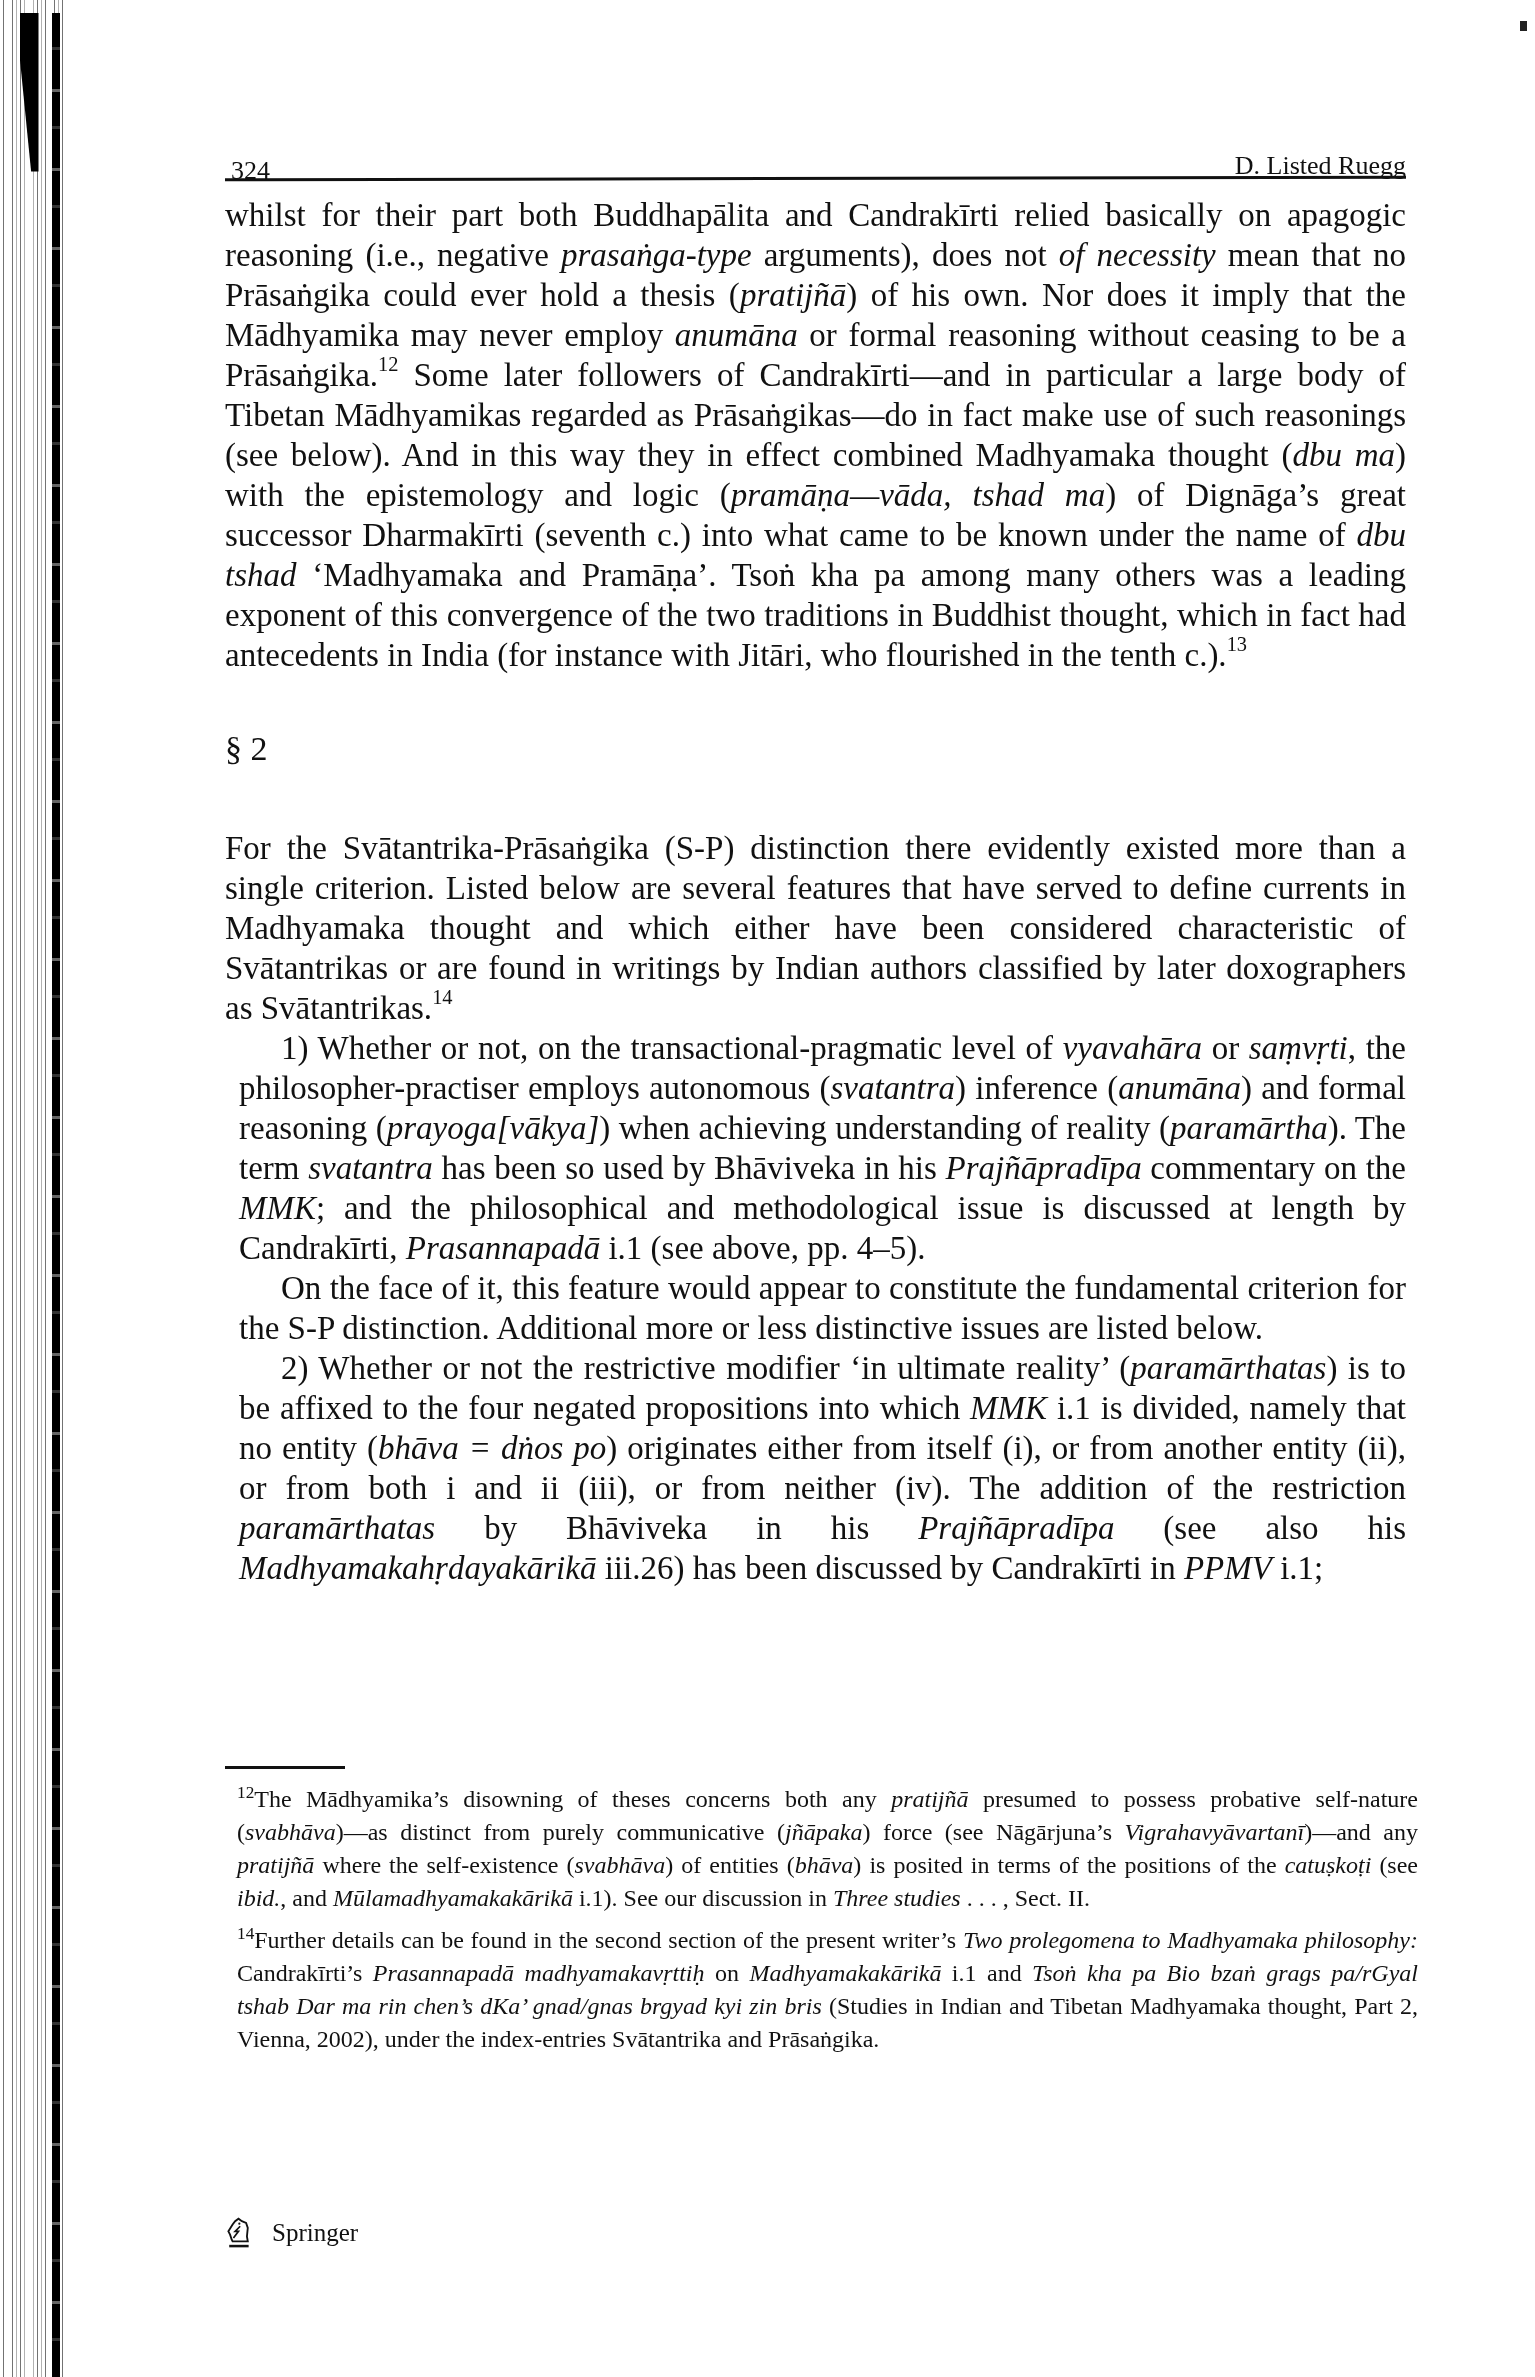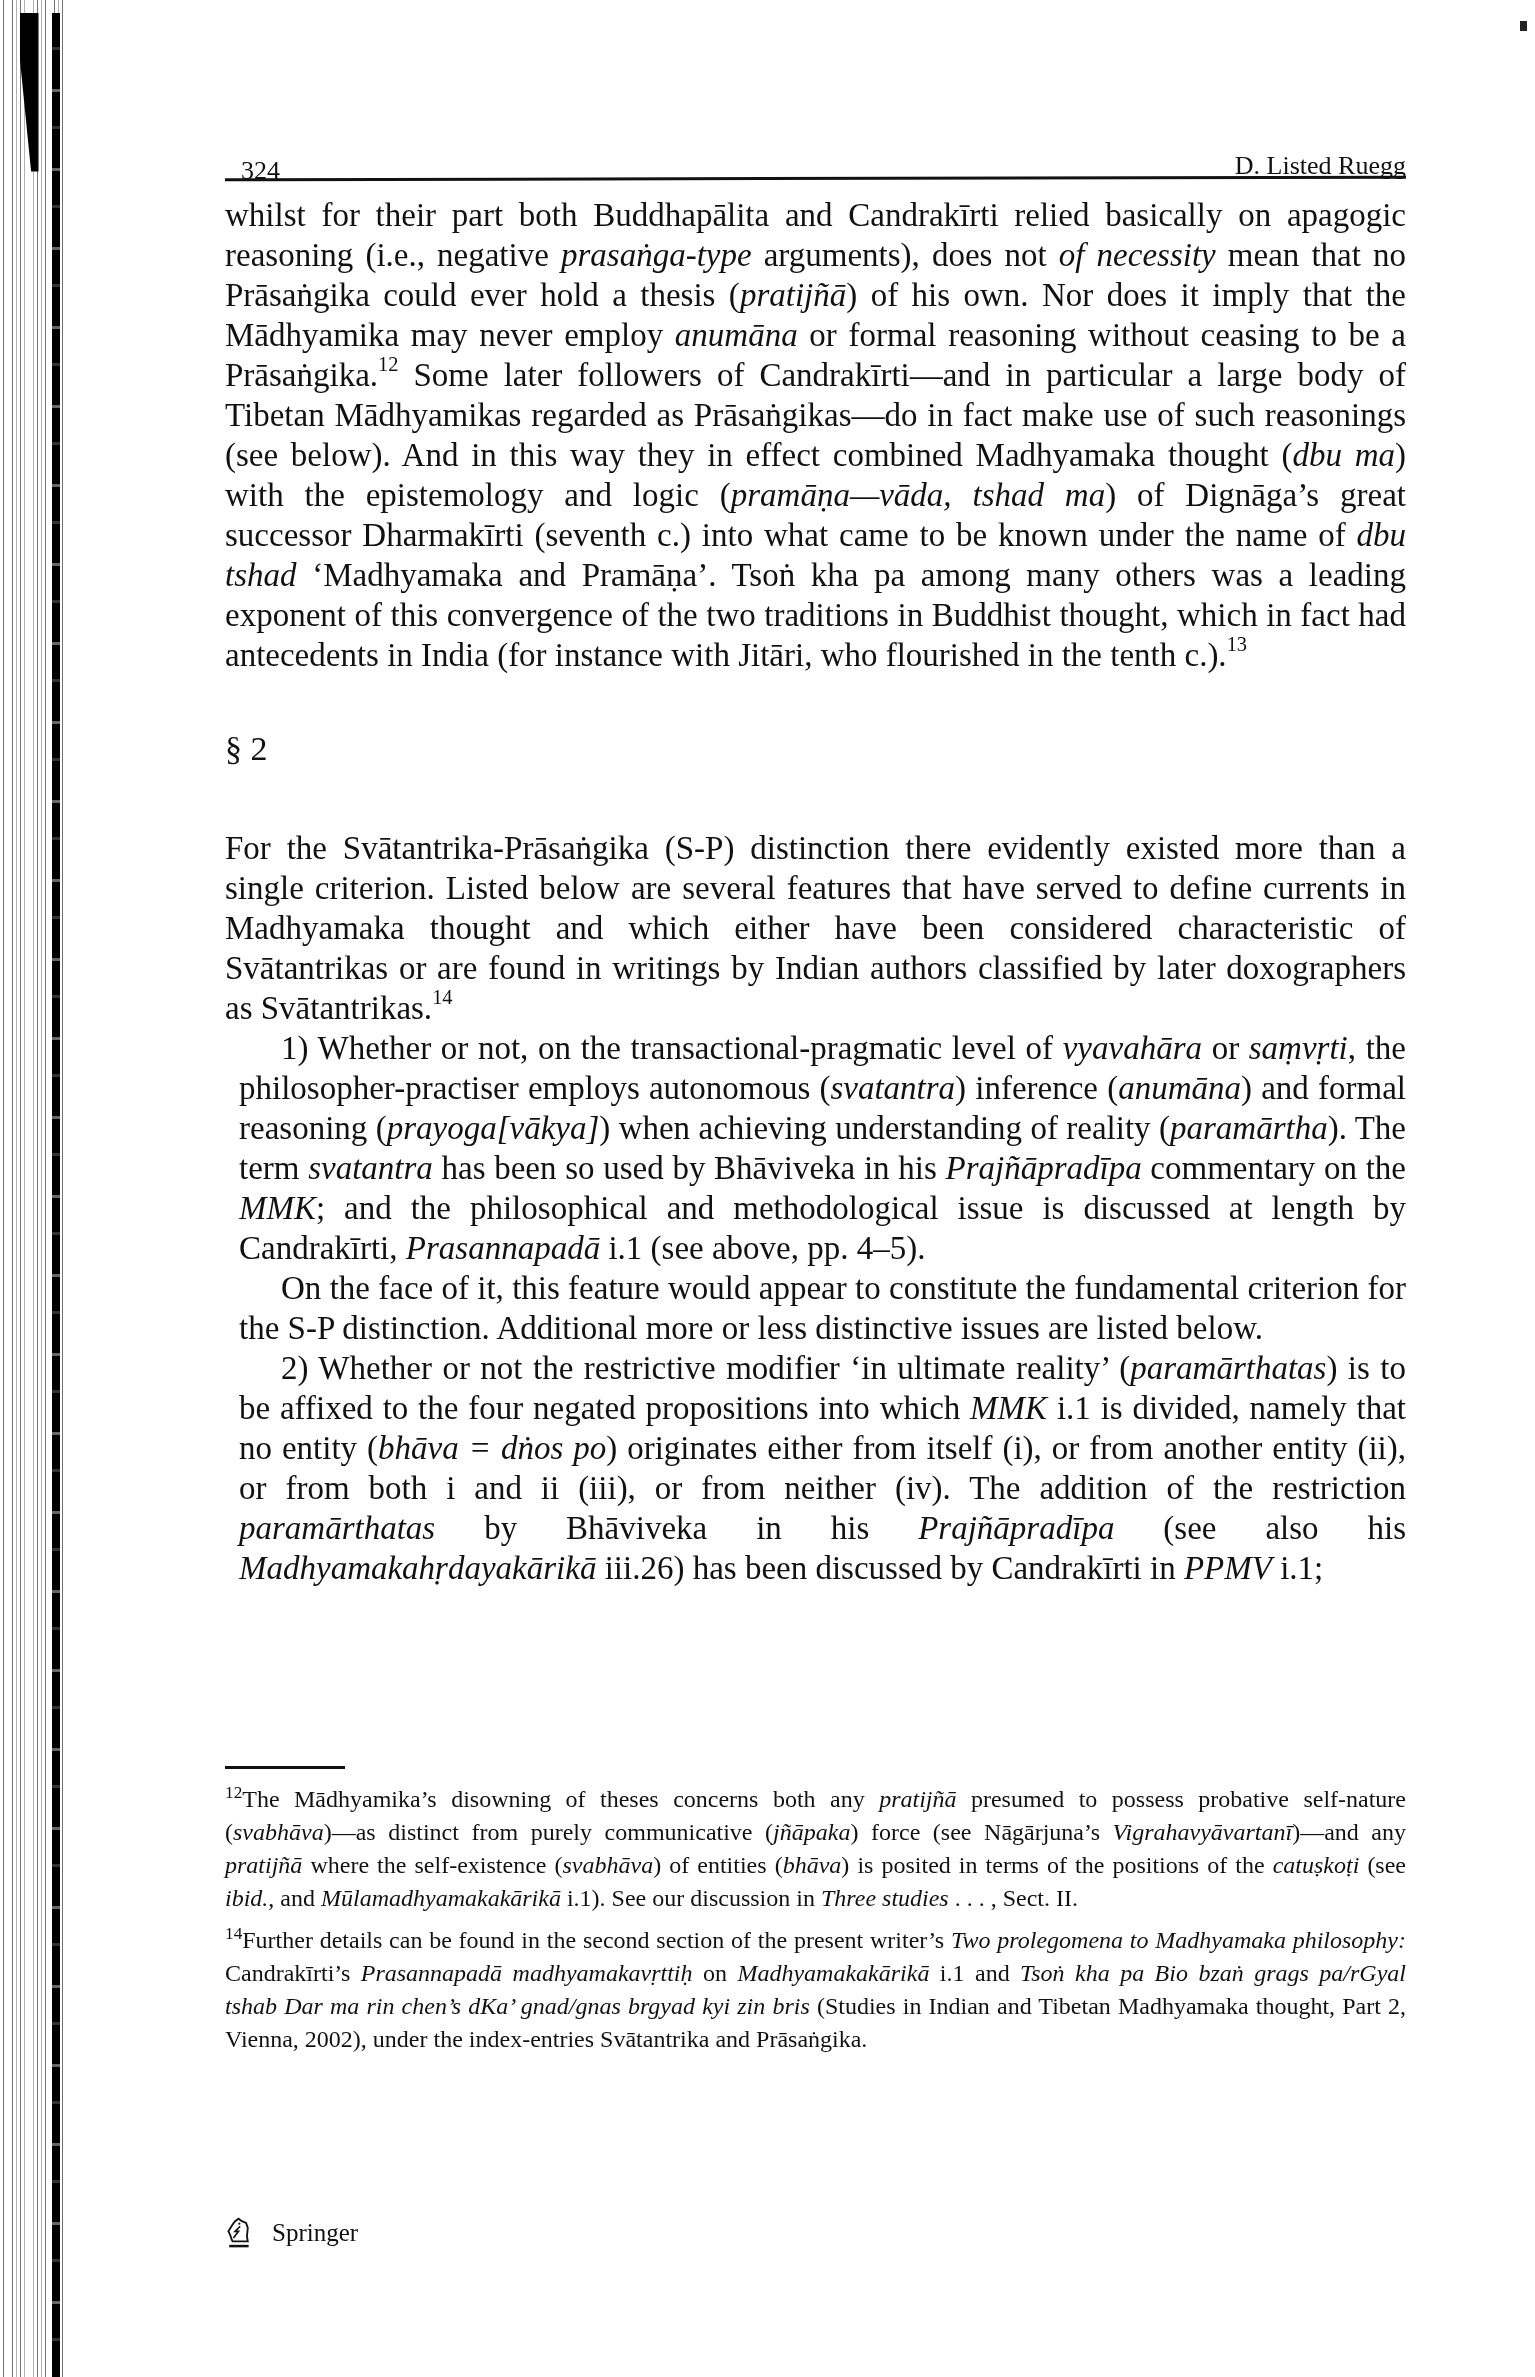--- a/index.html
+++ b/index.html
@@ -20,35 +20,35 @@
   .binding::after {
     content: ""; position: absolute; left: 52px; top: 12.6px; width: 7.6px; height: 2365px;
     background: repeating-linear-gradient(180deg, #000 0 34px, #333 34px 37px, #000 37px 76px, #666 76px 79px);
   }
   .corner-mark { position: absolute; right: 8.4px; top: 21px; width: 6.7px; height: 10px; background: #222; }
   .page { position: absolute; left: 225px; top: 0; width: 1181px; }
   .running-head {
     position: absolute; top: 149px; left: 0; width: 1181px; height: 34px;
     font-size: 26px; line-height: 34px;
   }
-  .running-head .pg { position: absolute; left: 16px; top: 5px; }
+  .running-head .pg { position: absolute; left: 6px; top: 5px; }
   .running-head .author { position: absolute; right: 0; top: 0; }
   .head-rule { position: absolute; left: 0; top: 177px; width: 1181px; height: 3.4px; background: #111; transform: rotate(-0.12deg); }
   .body-text {
     position: absolute; top: 195px; left: 0; width: 1181px;
     font-size: 33px; line-height: 40px; text-align: justify;
   }
   .body-text p { margin: 0; }
   .body-text p.indent { text-indent: 42px; margin-left: 14px; }
   .section-mark { margin: 54px 0 59px 0; font-size: 34px; line-height: 40px; }
   sup { font-size: 0.62em; line-height: 0; vertical-align: 0.75em; margin-top: 27px; }
   i { font-style: italic; }
   .fn-rule { position: absolute; left: 0; top: 1766px; width: 120px; height: 2.5px; background: #111; }
   .footnotes {
-    position: absolute; top: 1783px; left: 0; width: 1181px;
+    position: absolute; top: 1783px; left: 12px; width: 1181px;
     font-size: 24px; line-height: 33px; text-align: justify;
   }
   .footnotes p { margin: 0 0 9.2px 0; }
   .footnotes sup { font-size: 0.72em; vertical-align: 0.55em; }
   .springer {
     position: absolute; top: 2216px; left: 0; font-size: 25px; line-height: 34px;
     display: flex; align-items: center; gap: 20px;
   }
   .springer-logo { width: 27px; height: 34px; display: inline-block; }
 </style>

